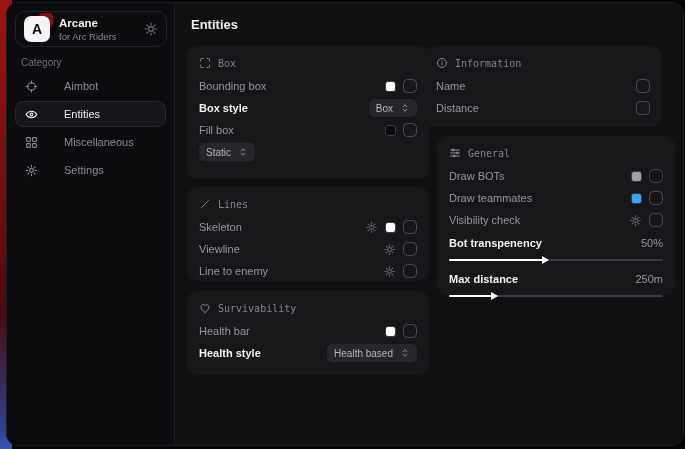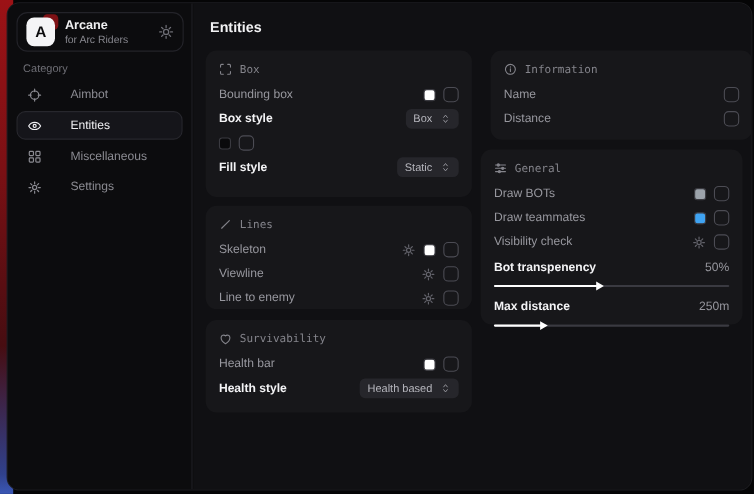--- a/index.html
+++ b/index.html
@@ -40,21 +40,21 @@
   .subline2 { font-size:10px; color:#e9e9ec; font-weight:bold; margin-top:3px; }
 
   
   .main { position:absolute; left:169px; top:0; right:0; bottom:0; background:#101013; }
   .page-title { position:absolute; left:15px; top:14px; color:#f2f2f4; font-size:13px; font-weight:bold; }
 
   .panel { position:absolute; background:#17171a; border-radius:10px; padding:9px 12px 0 12px; }
   .p-box   { left:11px;  top:43px;  width:242px; height:133px; }
   .p-lines { left:11px;  top:184px; width:242px; height:94px; }
   .p-surv  { left:11px;  top:288px; width:242px; height:84px; }
-  .p-info  { left:270px; top:43px;  width:238px; height:81px; }
+  .p-info  { left:248px; top:43px;  width:238px; height:81px; }
   .p-gen   { left:261px; top:133px; width:238px; height:159px; }
 
   .ptitle { display:flex; align-items:center; gap:7px; color:#84848b;
     font-family:"DejaVu Sans Mono","Liberation Mono",monospace; font-size:10px; height:16px; margin-bottom:4px; }
   .ptitle svg { width:12px; height:12px; }
 
   .prow { display:flex; align-items:center; height:22px; }
   .prow .lbl { flex:1; color:#97979e; font-size:11px; }
   .prow .lbl.strong { color:#f3f3f5; font-weight:bold; }
   .controls { display:flex; align-items:center; gap:7px; }
@@ -168,27 +168,27 @@
       <div class="prow">
         <span class="lbl strong">Box style</span>
         <span class="dropdown">
           <span class="dval">Box</span>
           <svg viewBox="0 0 24 24">
               <path d="M8 9l4-5 4 5M8 15l4 5 4-5"></path>
             </svg>
         </span>
       </div>
       <div class="prow">
+        <span class="lbl">Fill box</span>
         <span class="controls">
           <span class="swatch" style="background-color: rgb(10, 10, 12);"></span>
           <span class="checkbox"></span>
         </span>
       </div>
       <div class="prow">
-        <span class="lbl strong">Fill style</span>
         <span class="dropdown">
           <span class="dval">Static</span>
           <svg viewBox="0 0 24 24">
               <path d="M8 9l4-5 4 5M8 15l4 5 4-5"></path>
             </svg>
         </span>
       </div>
     </div>
 
     <div class="panel p-lines">

